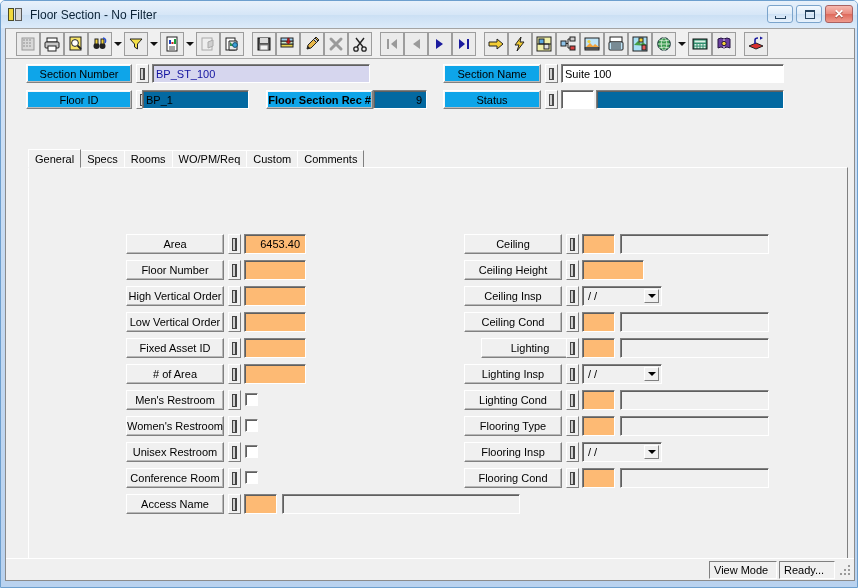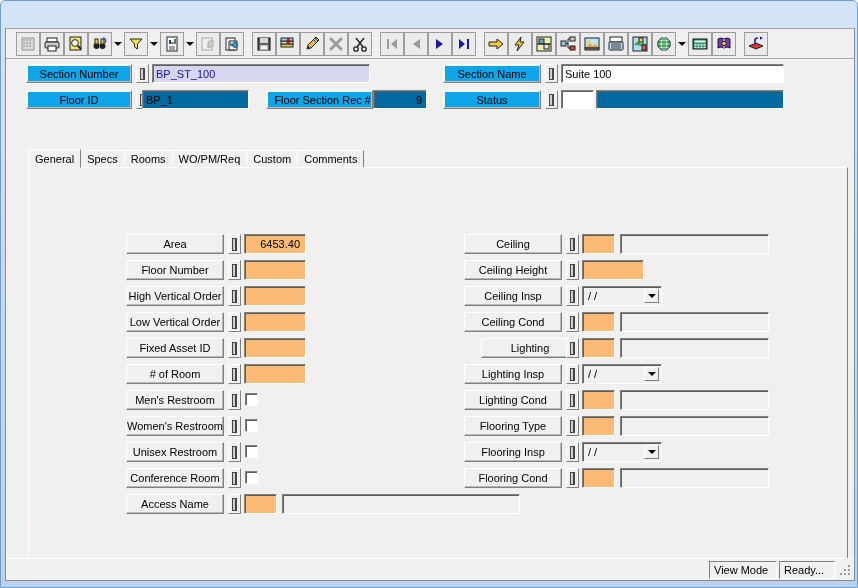--- a/index.html
+++ b/index.html
@@ -150,21 +150,21 @@
     height: 19px;
     background: #0ea5e9;
     border: 1px solid;
     border-color: #ffffff #808080 #808080 #ffffff;
     box-shadow: inset -1px -1px 0 #bcbcbc, inset 1px 1px 0 #f7f7f7;
     font-size: 11px;
     color: #000;
     display: flex; align-items: center; justify-content: center;
     white-space: nowrap;
   }
-  .hdr-label.right { justify-content: flex-end; padding-right: 2px;}
+  .hdr-label.right { justify-content: flex-end; padding-right: 2px; font-weight: bold;}
   .doorbtn {
     position: absolute;
     width: 13px; height: 19px;
     background: #f0f0f0;
     border: 1px solid;
     border-color: #ffffff #808080 #808080 #ffffff;
     display: flex; align-items: center; justify-content: center;
   }
   .doorbtn .dr {
     width: 5px; height: 12px;
@@ -338,20 +338,38 @@
     left: 14px; top: 545px;
     width: 828px; height: 1px;
     background: #d3d3d3;
   }
 </style>
 </head>
 <body>
 
 <div class="window">
 
+  <div class="titlebar">
+    <div class="title-icon">
+      <div class="door-a"></div>
+        <div class="door-b"></div>
+    </div>
+    <div class="title-text">Floor Section - No Filter</div>
+    <div class="wincontrols">
+      <div class="winbtn">
+          <span class="glyph-min"></span>
+        </div>
+      <div class="winbtn">
+          <span class="glyph-max"></span>
+        </div>
+      <div class="winbtn close">
+          <span class="glyph-x">✕</span>
+        </div>
+    </div>
+  </div>
 
   <div class="client">
 
     <div class="toolbar">
 
       <div class="tbtn framed">
         <svg width="16" height="16" viewBox="0 0 16 16">
             <rect x="2" y="2" width="12" height="12" fill="#d8d8d8" stroke="#999"></rect>
             <g fill="#b5b5b5">
               <rect x="3" y="3" width="2" height="2"></rect>
@@ -657,21 +675,21 @@
           <span class="dr"></span>
         </div>
       <div class="fld-input" style="left:215px; top:144px; width:62px;"></div>
 
       <div class="fld-label" style="left:97px; top:170px; width:98px;">Fixed Asset ID</div>
       <div class="fld-door" style="left:199px; top:170px;">
           <span class="dr"></span>
         </div>
       <div class="fld-input" style="left:215px; top:170px; width:62px;"></div>
 
-      <div class="fld-label" style="left:97px; top:196px; width:98px;"># of Room</div>
+      <div class="fld-label" style="left:97px; top:196px; width:98px;"># of Area</div>
       <div class="fld-door" style="left:199px; top:196px;">
           <span class="dr"></span>
         </div>
       <div class="fld-input" style="left:215px; top:196px; width:62px;"></div>
 
       <div class="fld-label" style="left:97px; top:222px; width:98px;">Men's Restroom</div>
       <div class="fld-door" style="left:199px; top:222px;">
           <span class="dr"></span>
         </div>
       <div class="fld-check" style="left:216px; top:225px;"></div>

